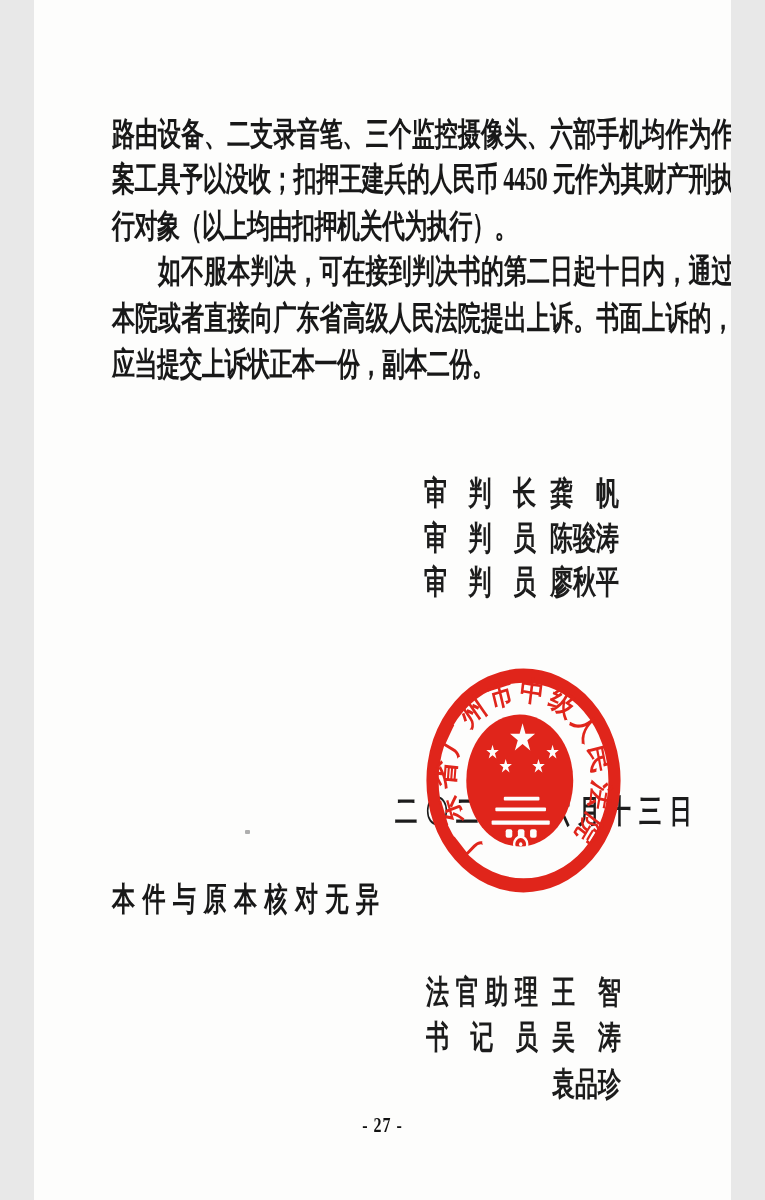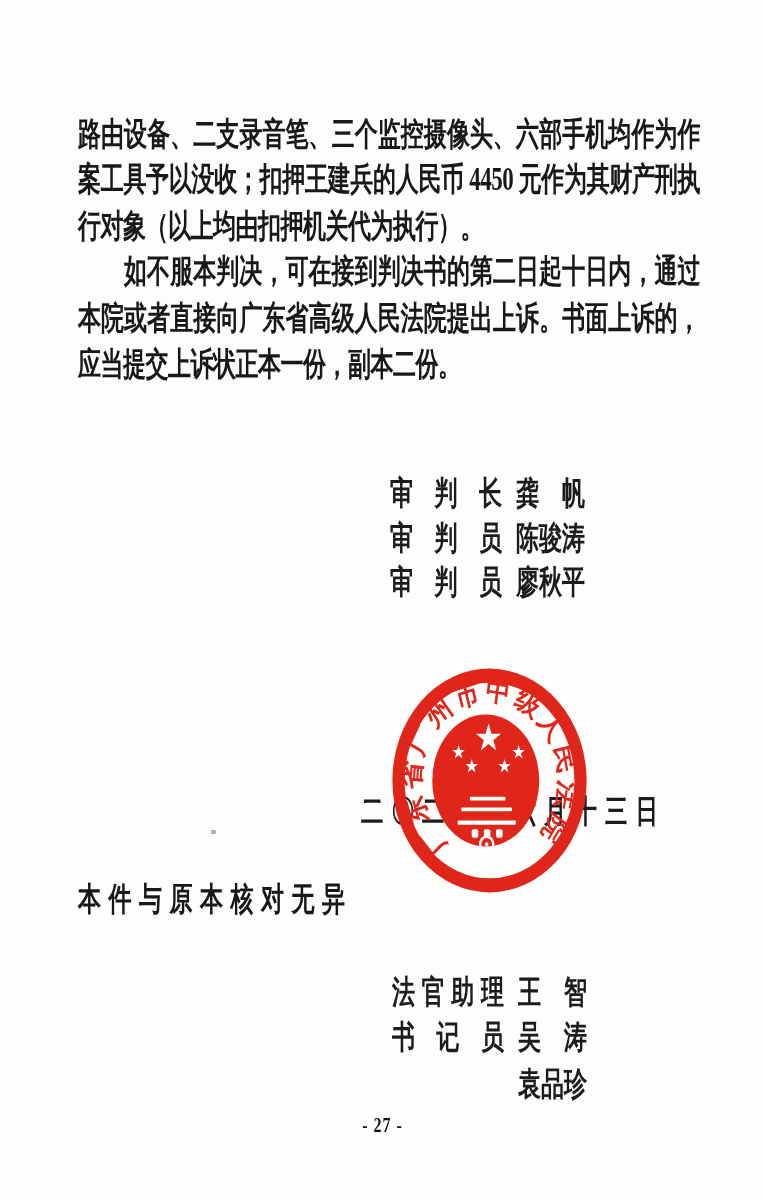--- a/index.html
+++ b/index.html
@@ -1,19 +1,19 @@
 <!DOCTYPE html>
 <html><head>
 <meta charset="utf-8">
 <style>
   * { margin: 0; padding: 0; box-sizing: border-box; }
   html, body { background: #e8e8e8; }
   .page {
     position: relative;
-    width: 765px;
+    width: 697px;
     height: 1200px;
     margin: 0 auto;
     background: #fdfdfc;
     overflow: hidden;
     font-family: "Liberation Serif", "DejaVu Serif", serif;
     color: #1a1a1a;
   }
   
   .stretch { transform: scaleY(1.42); transform-origin: 0 0; }
 

